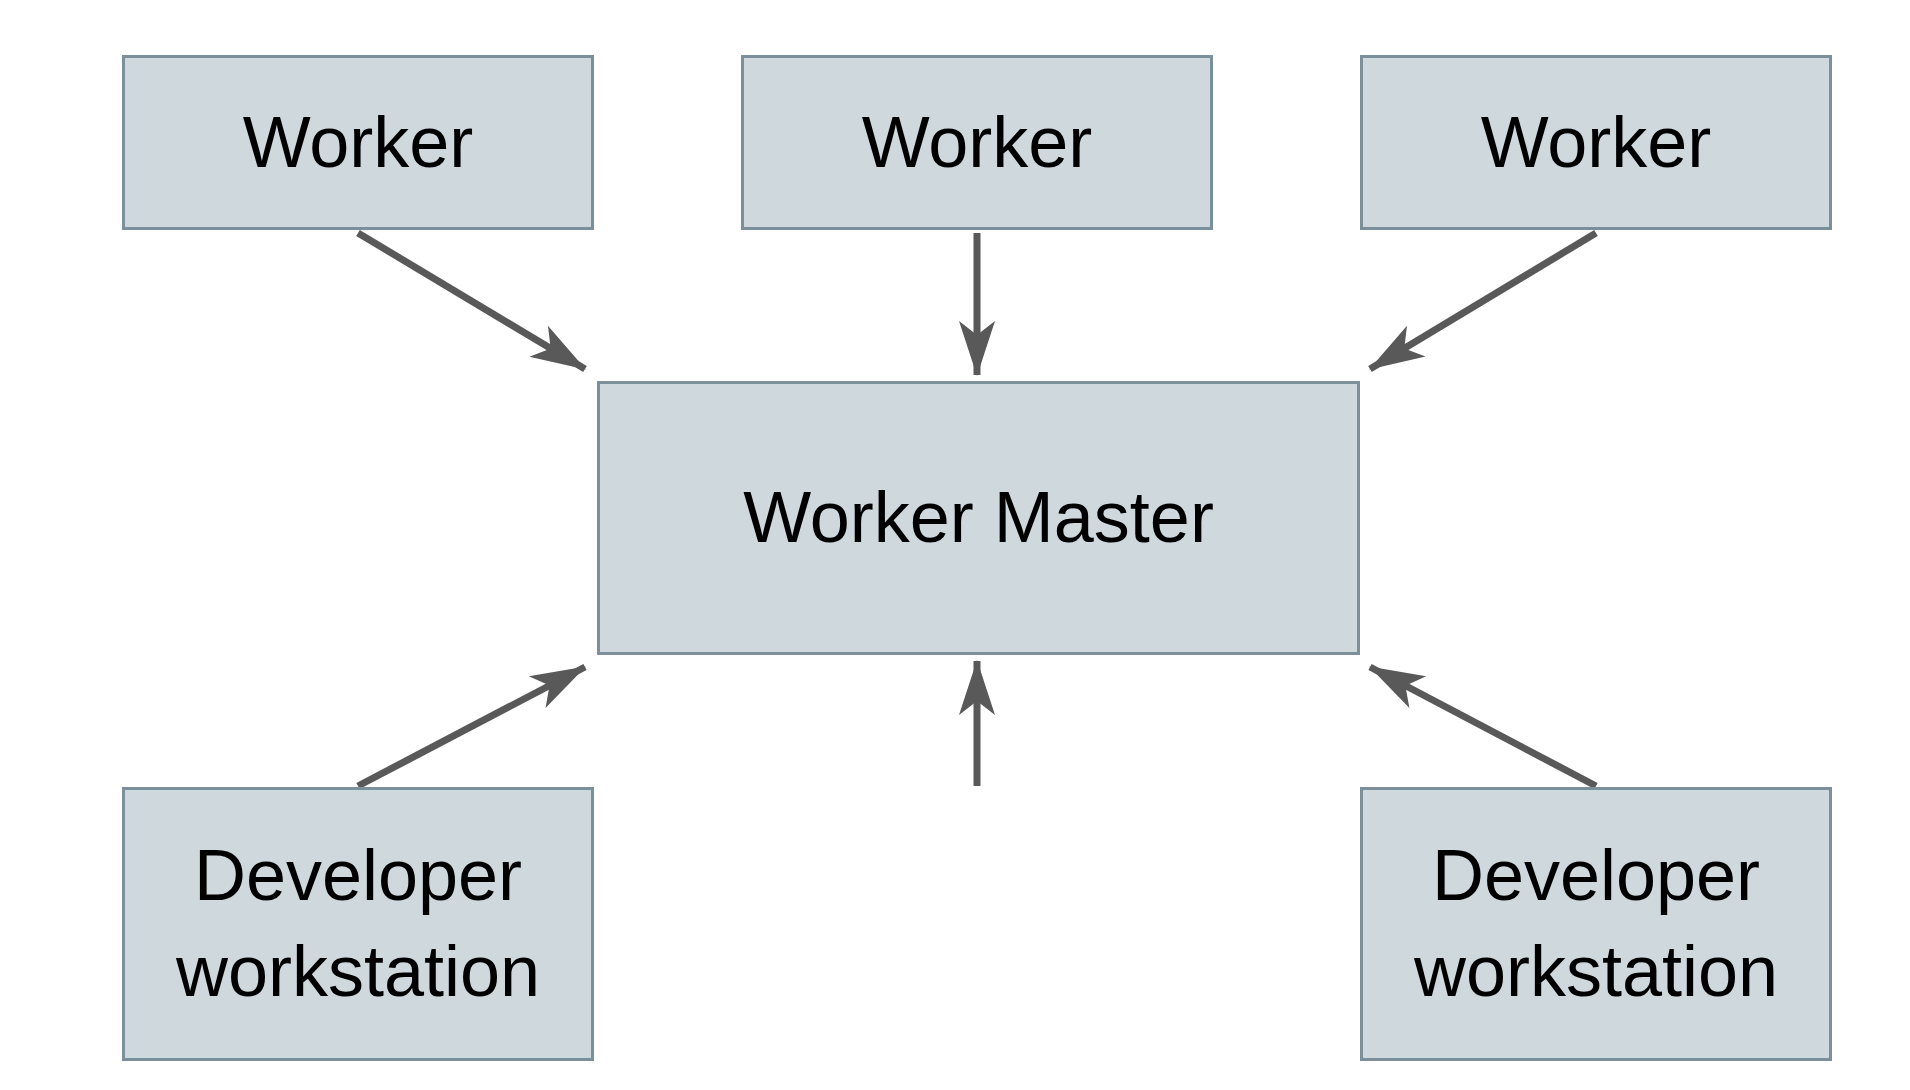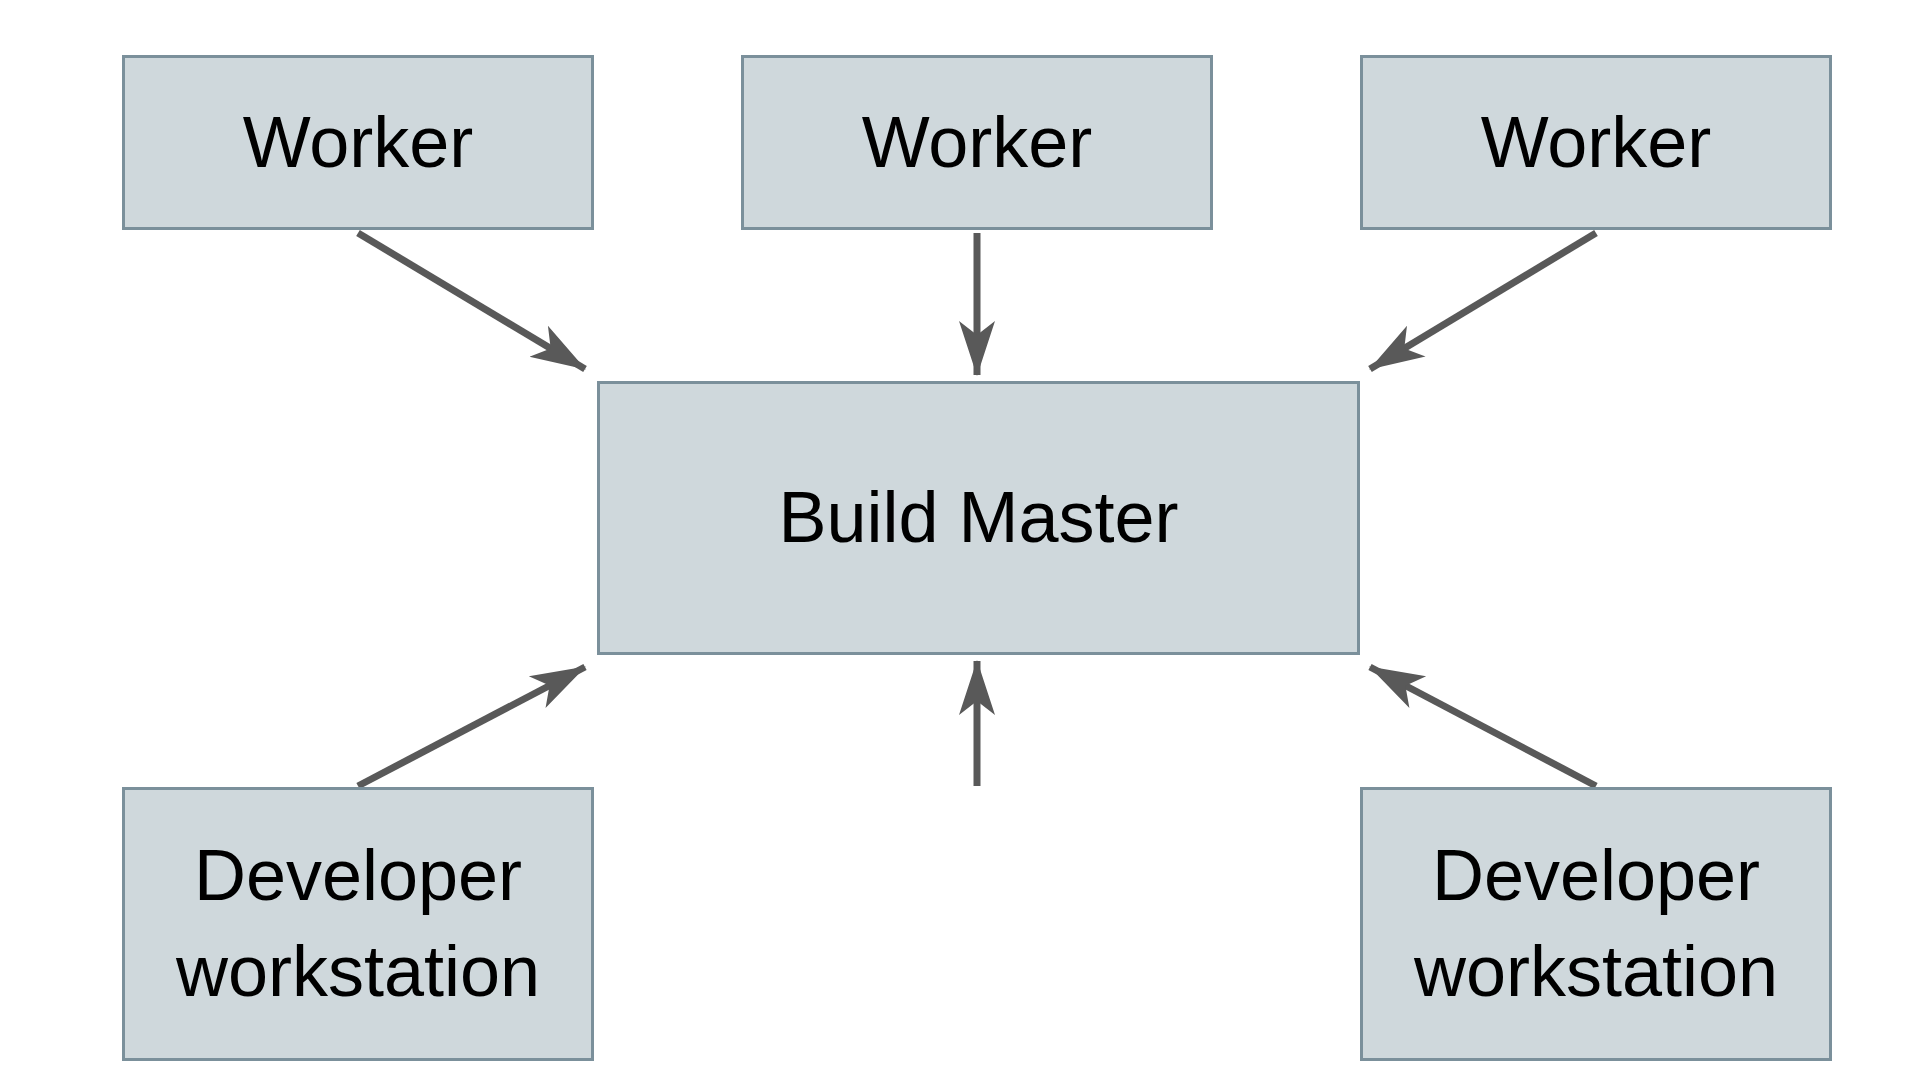--- a/index.html
+++ b/index.html
@@ -68,21 +68,21 @@
 
   <div class="node" id="n-worker-2">
     <span class="label">Worker</span>
   </div>
 
   <div class="node" id="n-worker-3">
     <span class="label">Worker</span>
   </div>
 
   <div class="node" id="n-build-master">
-    <span class="label">Build Master</span>
+    <span class="label">Worker Master</span>
   </div>
 
   <div class="node" id="n-dev-1">
     <span class="label">Developer workstation</span>
   </div>
 
 
   <div class="node" id="n-dev-2">
     <span class="label">Developer workstation</span>
   </div>

